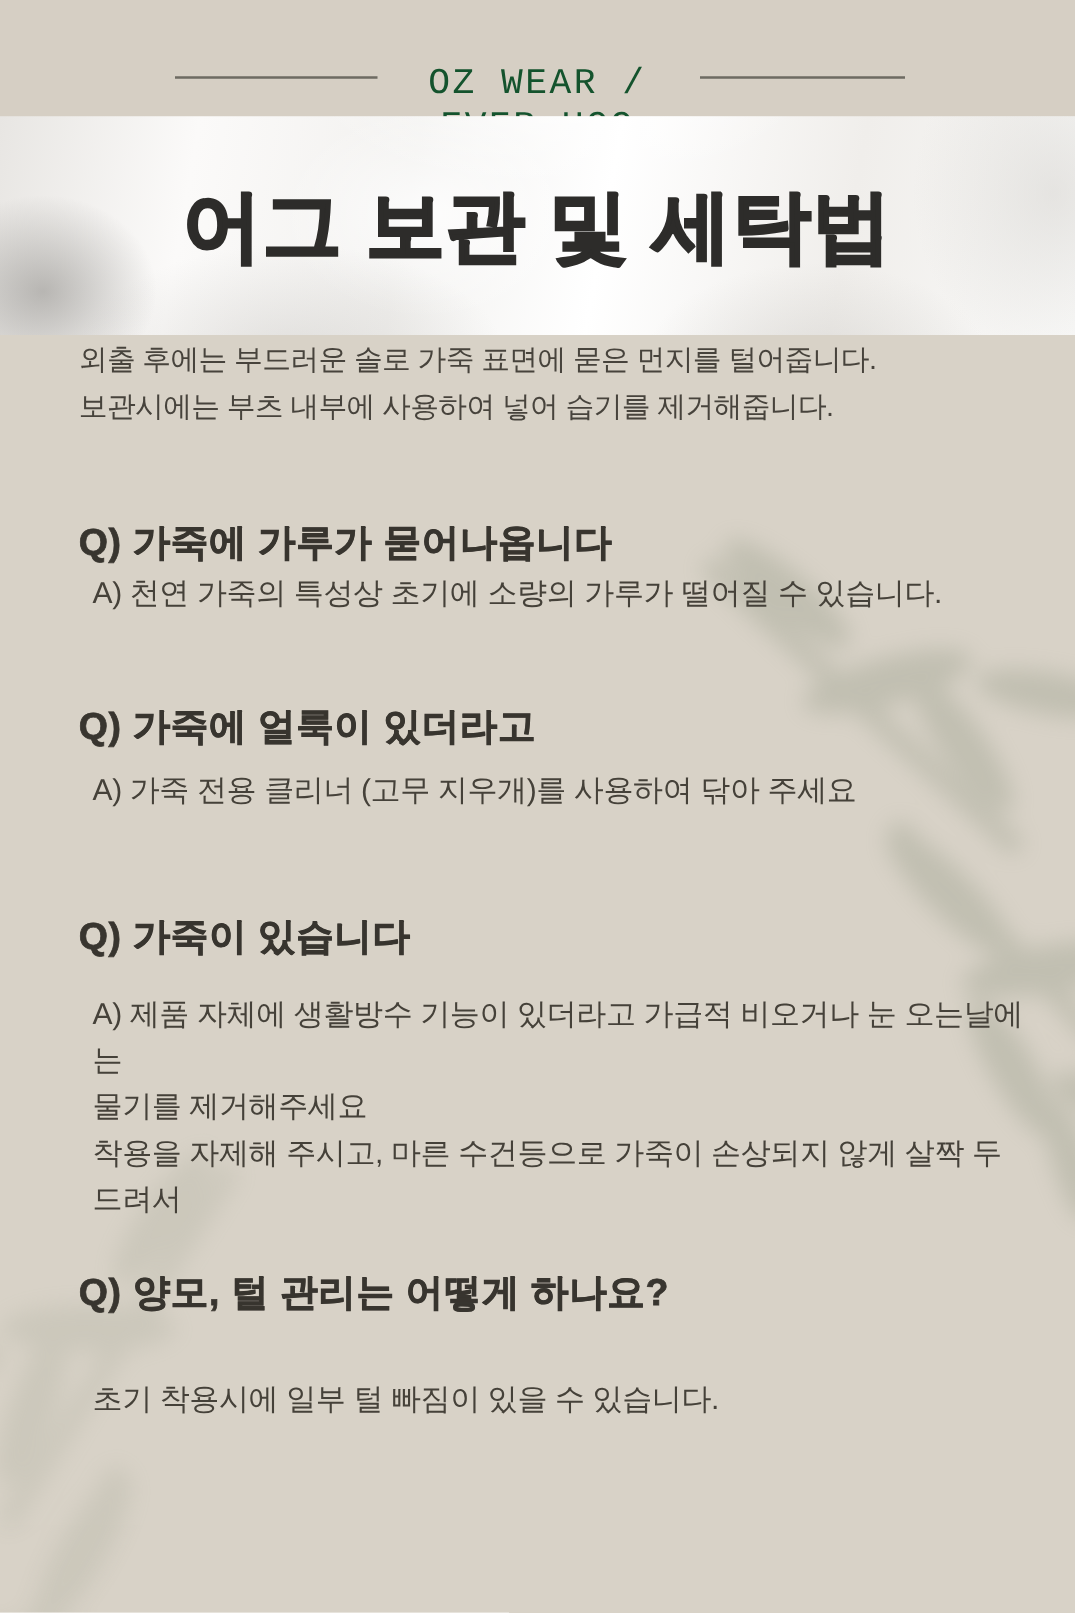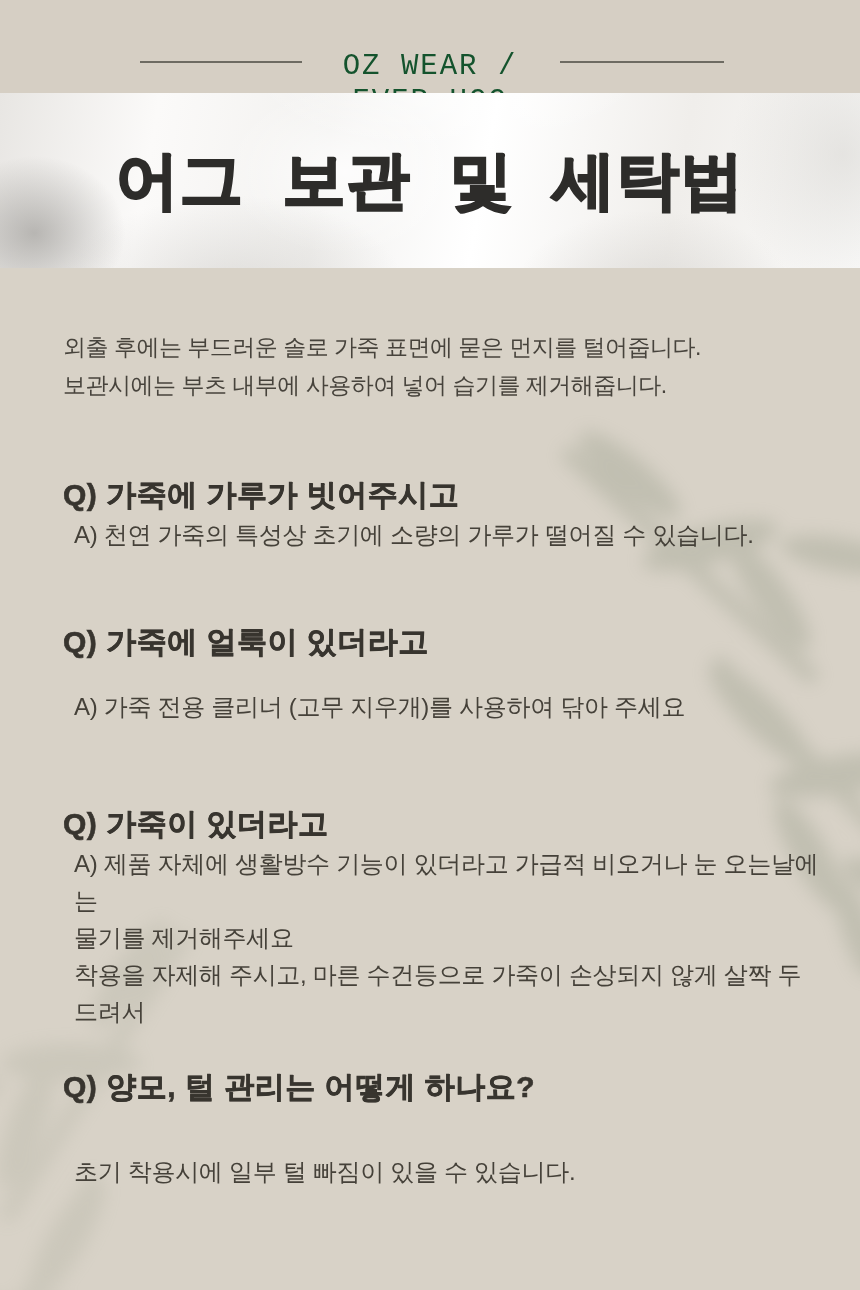--- a/index.html
+++ b/index.html
@@ -57,32 +57,30 @@
       radial-gradient(170px 120px at 40% 45%, rgba(255,255,255,0.8), rgba(255,255,255,0) 70%),
       linear-gradient(100deg, #e8e6e3 0%, #fbfaf9 18%, #f2f1ef 38%, #ffffff 56%, #f0eeeb 78%, #f9f9f8 100%);
   }
   .banner-title {
     font-size: 63px;
     font-weight: 900;
     color: #2d2c2a;
     letter-spacing: 1px;
     -webkit-text-stroke: 2.2px #2d2c2a;
     white-space: nowrap;
-    font-family: Liberation Mono, monospace;
   }
 
   
   .content {
     position: relative;
     padding: 0 40px 0 63px;
     z-index: 2;
   }
   .intro {
     margin: 0;
-    padding-top: 60px;
     font-size: 23px;
     line-height: 38px;
     color: #47433c;
     letter-spacing: -0.5px;
   }
   .faq-q {
     font-size: 30px;
     line-height: 42px;
     font-weight: 800;
     color: #38352f;
@@ -92,23 +90,23 @@
   .faq-a {
     padding-left: 11px;
     font-size: 24px;
     line-height: 37px;
     color: #454139;
     letter-spacing: -0.3px;
   }
   .q1 { margin-top: 70px; }
   .a1 { }
   .q2 { margin-top: 68px; }
-  .a2 { margin-top: 25px; }
+  .a2 { margin-top: 11px; }
   .q3 { margin-top: 78px; }
-  .a3 { }
+  .a3 { margin-top: 22px; }
   .q4 { margin-top: 36px; }
   .a4 { margin-top: 45px; }
 
   
   .leaf-watermark {
     position: absolute;
     z-index: 1;
     filter: blur(9px);
     pointer-events: none;
   }
@@ -166,31 +164,31 @@
     </g>
   </svg>
 
   <div class="content">
 
     <p class="intro">
       <span style="display:block">외출 후에는 부드러운 솔로  가죽 표면에 묻은 먼지를 털어줍니다.</span>
       <span style="display:block">보관시에는 부츠 내부에 사용하여 넣어 습기를 제거해줍니다.</span>
     </p>
 
-    <div class="faq-q q1">Q) 가죽에 가루가 빗어주시고</div>
+    <div class="faq-q q1">Q) 가죽에 가루가 묻어나옵니다</div>
     <div class="faq-a a1">
       <div>A) 천연 가죽의 특성상 초기에  소량의 가루가 떨어질 수 있습니다.</div>
     </div>
 
     <div class="faq-q q2">Q) 가죽에 얼룩이 있더라고</div>
     <div class="faq-a a2">
       <div>A) 가죽 전용 클리너 (고무 지우개)를 사용하여 닦아 주세요</div>
     </div>
 
-    <div class="faq-q q3">Q) 가죽이 있더라고</div>
+    <div class="faq-q q3">Q) 가죽이 있습니다</div>
     <div class="faq-a a3">
       <div>A) 제품 자체에 생활방수 기능이 있더라고 가급적 비오거나 눈 오는날에는</div>
       <div>물기를 제거해주세요</div>
       <div>착용을 자제해 주시고, 마른 수건등으로 가죽이 손상되지 않게 살짝 두드려서</div>
     </div>
 
     <div class="faq-q q4">Q) 양모, 털 관리는 어떻게 하나요?</div>
     <div class="faq-a a4">
       <div>초기 착용시에 일부 털 빠짐이 있을 수 있습니다.</div>
     </div>

